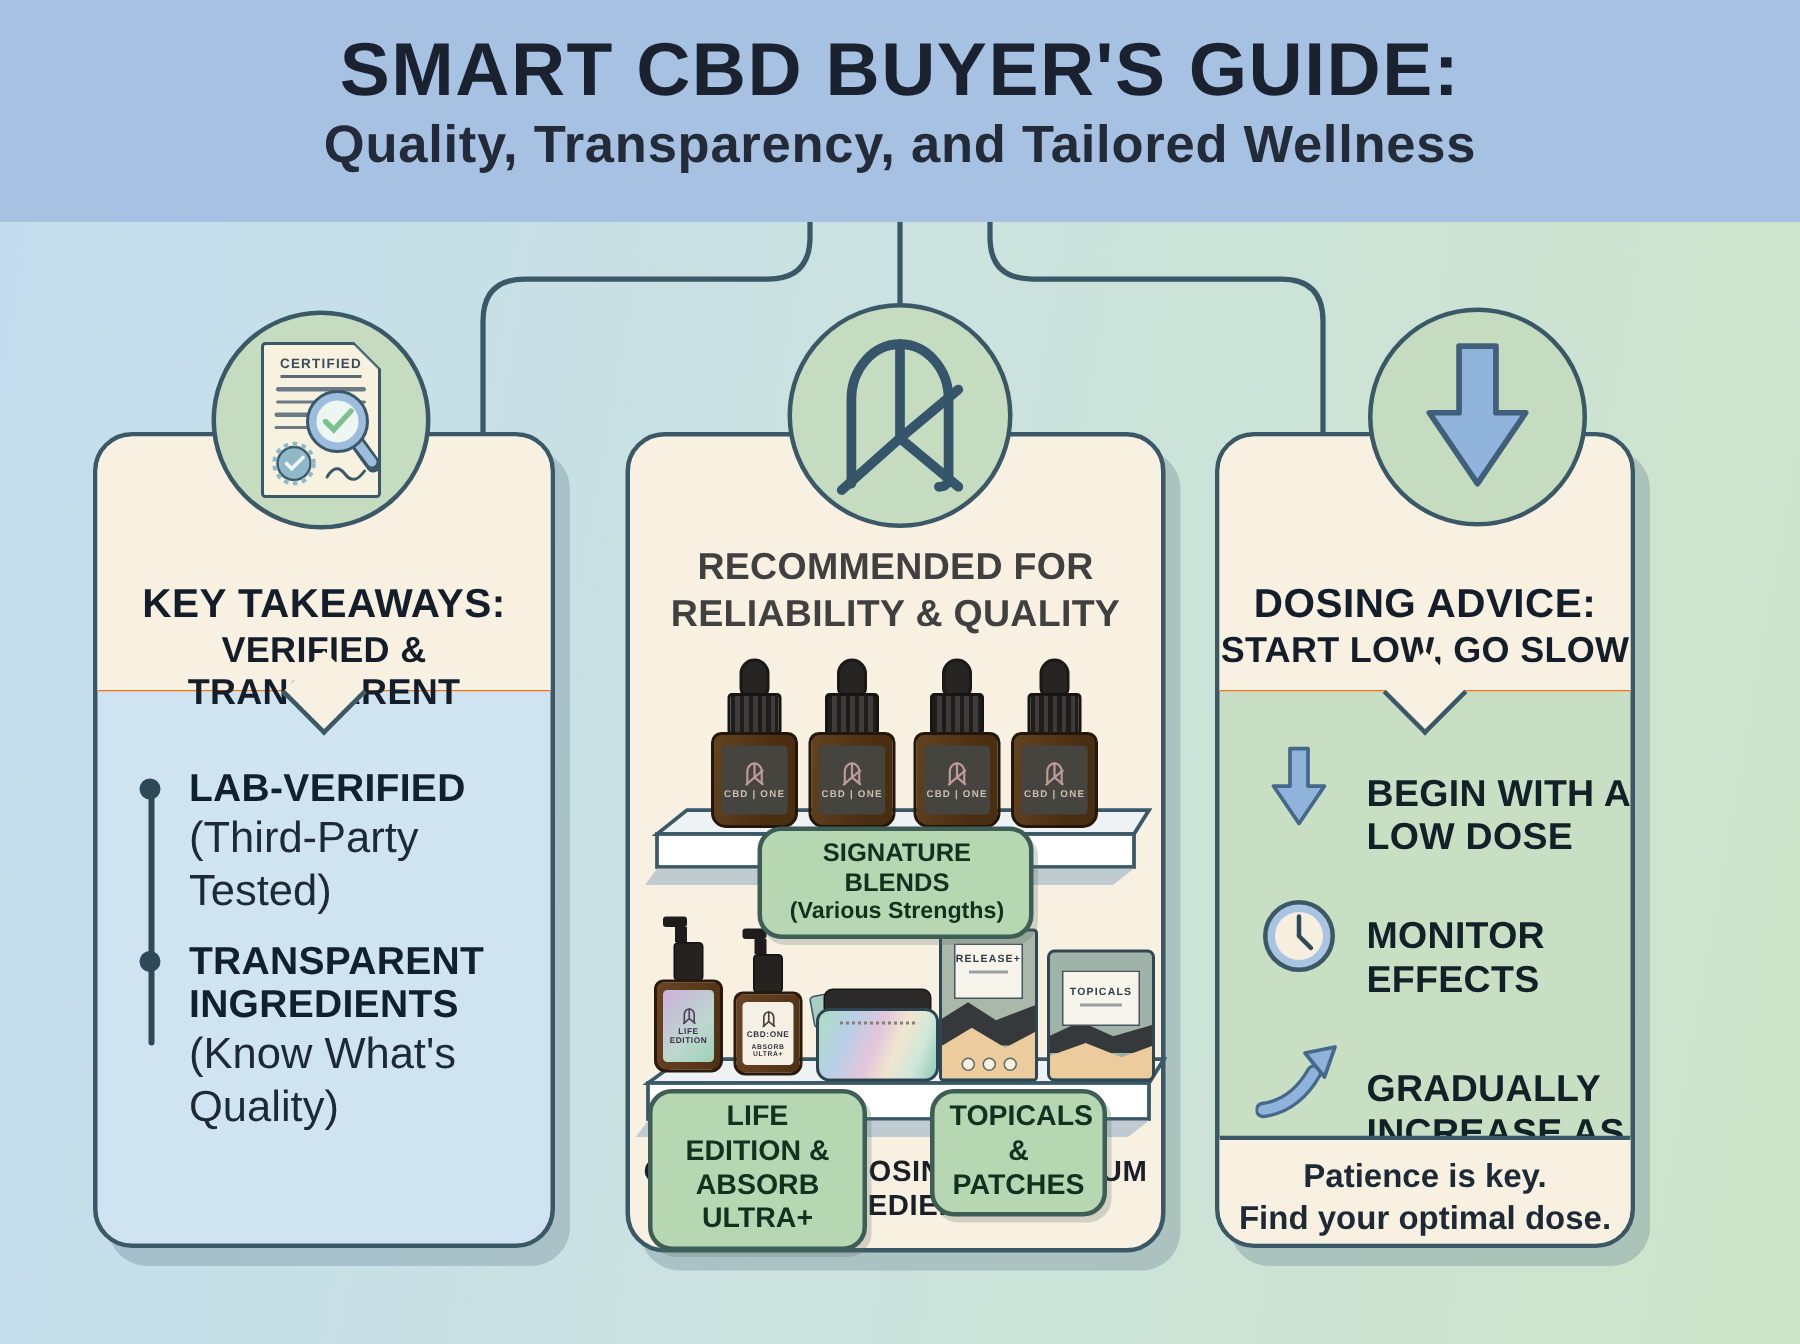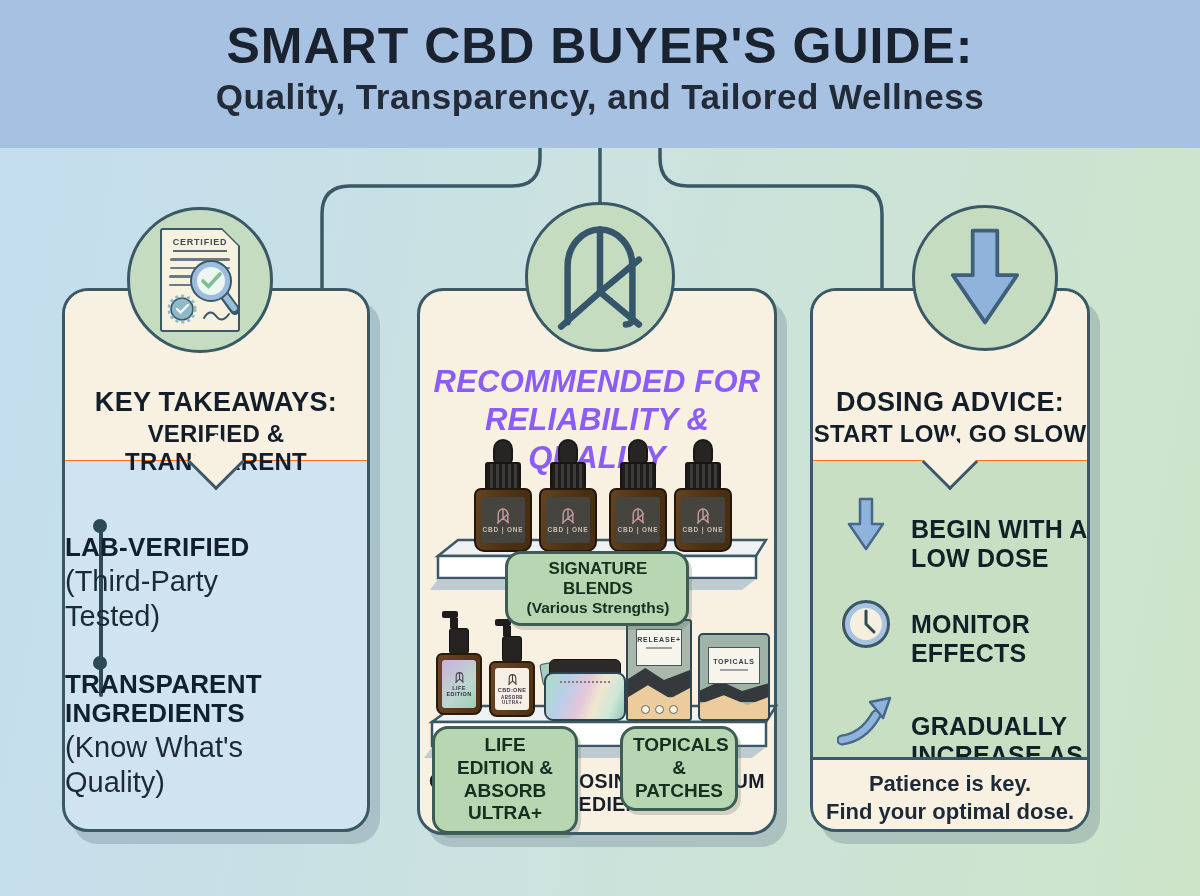--- a/index.html
+++ b/index.html
@@ -23,52 +23,52 @@
   .panel-right{left:810px;width:280px;height:544px;background:#c8dfc4;}
   .p-head{position:absolute;left:0;top:0;right:0;height:170px;background:#f8f1e2;
           border-bottom:1px solid #f97316;border-radius:23px 23px 0 0;text-align:center;}
   .p-head .tail{position:absolute;left:50%;bottom:-22px;width:40px;height:40px;background:#f8f1e2;
           transform:translateX(-50%) rotate(45deg);border-right:3px solid #3a5866;border-bottom:3px solid #3a5866;}
   .ph1{margin-top:96px;font-size:27px;font-weight:800;color:#141e2b;letter-spacing:.3px;}
   .ph2{margin-top:2px;font-size:24px;font-weight:800;color:#141e2b;letter-spacing:.2px;}
   
   .circ{position:absolute;border:3px solid #3a5866;border-radius:50%;background:#c6dcc1;z-index:3;
         display:flex;align-items:center;justify-content:center;}
-  .circ-left{left:127px;top:207px;width:146px;height:146px;}
+  .circ-left{left:141px;top:207px;width:146px;height:146px;}
   .circ-mid{left:525px;top:202px;width:150px;height:150px;}
   .circ-right{left:912px;top:205px;width:146px;height:146px;}
   
   .cert-doc{position:relative;width:80px;height:104px;background:#f7f1e0;border:2.5px solid #3a5866;border-radius:3px;}
   .cert-fold{position:absolute;right:-2px;top:-2px;width:0;height:0;border-style:solid;border-width:0 18px 18px 0;
              border-color:transparent #c6dcc1 transparent transparent;filter:drop-shadow(-1px 1px 0 #3a5866);}
   .cert-title{margin-top:7px;text-align:center;font-size:9px;font-weight:800;letter-spacing:.8px;color:#3c4c58;}
   .cert-rule{margin:3px auto 0;width:72%;height:2px;background:#5a6b76;}
   .cert-line{margin:6px auto 0;height:2.5px;background:#6a7b86;border-radius:2px;}
   .cert-sig{position:absolute;right:7px;bottom:8px;}
   .cert-badge{position:absolute;left:5px;bottom:6px;}
   .cert-mag{position:absolute;right:-4px;top:30px;}
   
   .t-list{position:absolute;left:0;right:0;top:220px;z-index:1;}
   .t-line{position:absolute;left:34px;top:232px;width:3.5px;height:174px;background:#2e4a58;border-radius:2px;}
-  .t-item{display:flex;align-items:flex-start;flex-direction:column;}
+  .t-item{display:flex;align-items:flex-start;}
   .t-item + .t-item{margin-top:14px;}
   .t-dot{flex:none;width:14px;height:14px;border-radius:50%;background:#2e4a58;margin:8px 19px 0 28px;}
   .t-txt{width:230px;}
   .t-title{font-size:26px;font-weight:800;color:#10202c;line-height:1.12;letter-spacing:.2px;}
   .t-note{font-size:29px;font-weight:400;color:#1c2a36;line-height:1.2;margin-top:2px;}
   
   .d-list{position:absolute;left:0;right:0;top:205px;display:flex;flex-direction:column;gap:26px;}
   .d-item{display:flex;align-items:flex-start;gap:14px;padding-left:22px;}
   .d-ico{flex:none;width:62px;display:flex;justify-content:center;}
   .d-txt{font-size:25px;font-weight:800;color:#122027;line-height:1.14;letter-spacing:.2px;width:196px;margin-top:19px;}
   .p-foot{position:absolute;left:0;right:0;bottom:0;height:72px;background:#f8f1e2;border-top:3px solid #3a5866;
           border-radius:0 0 23px 23px;text-align:center;padding-top:10px;}
   .p-foot div{font-size:22px;font-weight:700;color:#1d2a36;line-height:1.25;}
   
-  .m-title{margin-top:72px;text-align:center;font-size:31px;font-weight:800;color:#8b5cf6;line-height:1.22;letter-spacing:.2px;font-style:italic;}
+  .m-title{margin-top:72px;text-align:center;font-size:25px;font-weight:800;color:#404040;line-height:1.22;letter-spacing:.2px;}
   .shelf{position:absolute;z-index:1;}
   .pill{position:absolute;background:#b7d6b2;border:3px solid #3d5d55;border-radius:16px;text-align:center;
         color:#14301f;z-index:4;box-shadow:3px 4px 0 rgba(90,110,100,.25);padding:5px 10px 6px;}
   .pill .l1{font-size:17px;font-weight:800;line-height:1.18;}
   .pill .l2{font-size:15.5px;font-weight:600;line-height:1.18;}
   .pill .big{font-size:19px;font-weight:800;line-height:1.2;}
   .m-tag{position:absolute;left:0;right:0;bottom:16px;text-align:center;font-size:19.5px;font-weight:800;
          color:#181f29;letter-spacing:.4px;}
   
   .bottle{position:absolute;width:62px;height:114px;z-index:2;}

